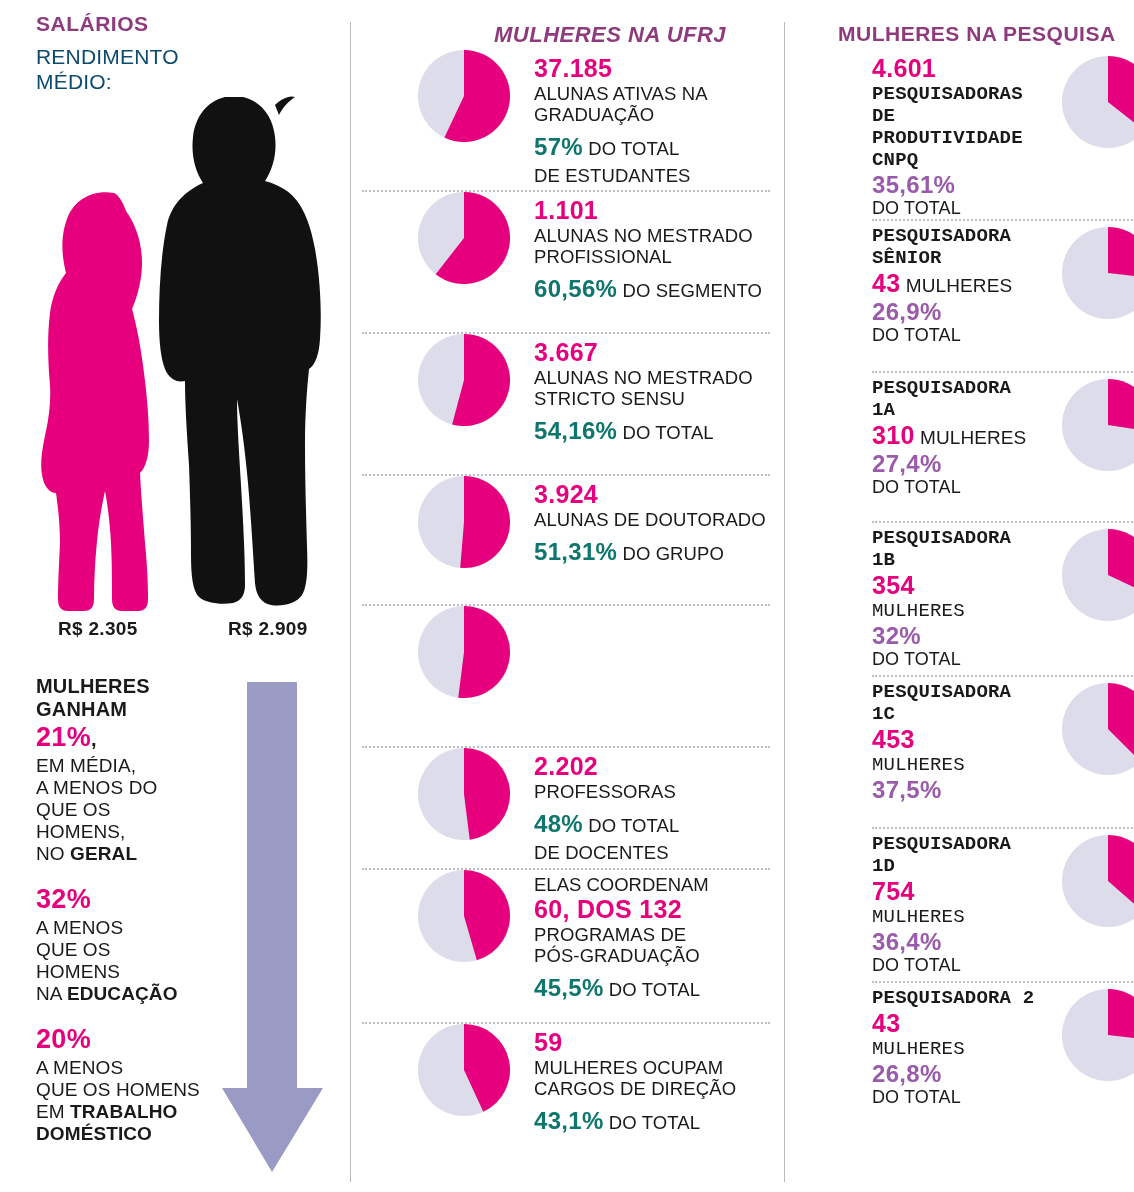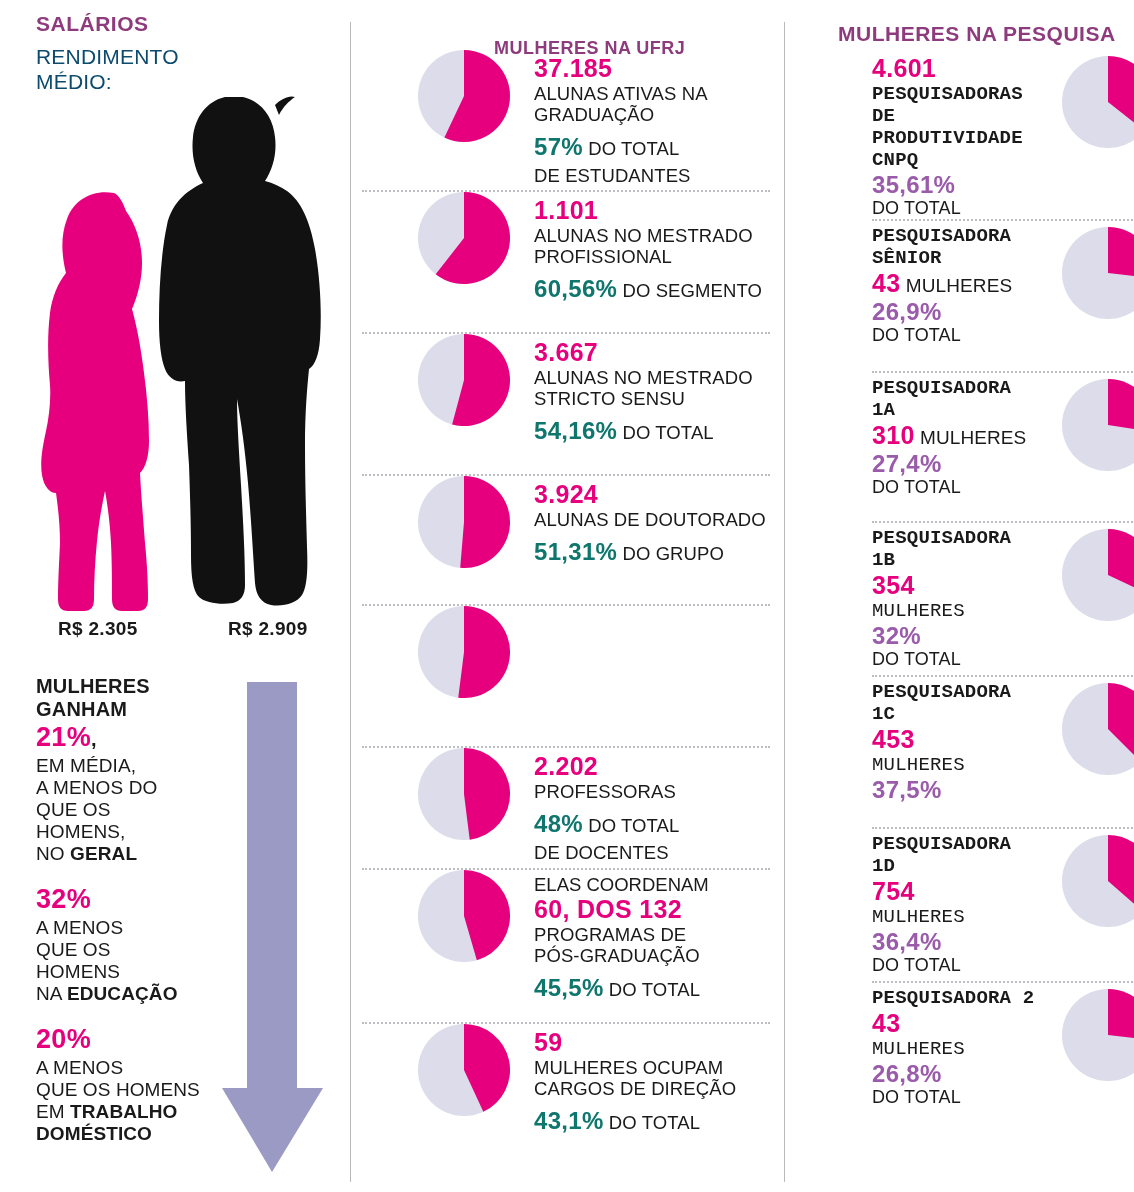--- a/index.html
+++ b/index.html
@@ -56,22 +56,22 @@
   }
   .ls-pct .comma { color: #1a1a1a; font-size: 20px; }
   .ls-body {
     font-size: 19px; line-height: 22px; color: #1a1a1a; letter-spacing: .1px;
   }
   .ls-body b { font-weight: bold; }
 
   
   .col-mid { position: absolute; left: 350px; top: 0; width: 434px; height: 1192px; }
   .mid-title {
-    position: absolute; left: 144px; top: 38px;
-    font-size: 18px; font-weight: bold; letter-spacing: .5px; color: #8e3b7d;
+    position: absolute; left: 144px; top: 22px;
+    font-size: 22px; font-weight: bold; letter-spacing: .5px; color: #8e3b7d; font-style: italic;
   }
   .mid-list { position: absolute; left: 0; top: 50px; width: 434px; }
   .mid-item { position: relative; display: flex; align-items: flex-start; padding-left: 44px; }
   .mid-item .pie-slot { width: 140px; flex: 0 0 140px; display: flex; justify-content: center; }
   .mid-item .txt { flex: 1; padding-top: 4px; }
   .big-num {
     font-size: 25px; font-weight: bold; color: #e6007e; letter-spacing: .3px;
     line-height: 29px;
   }
   .desc {

